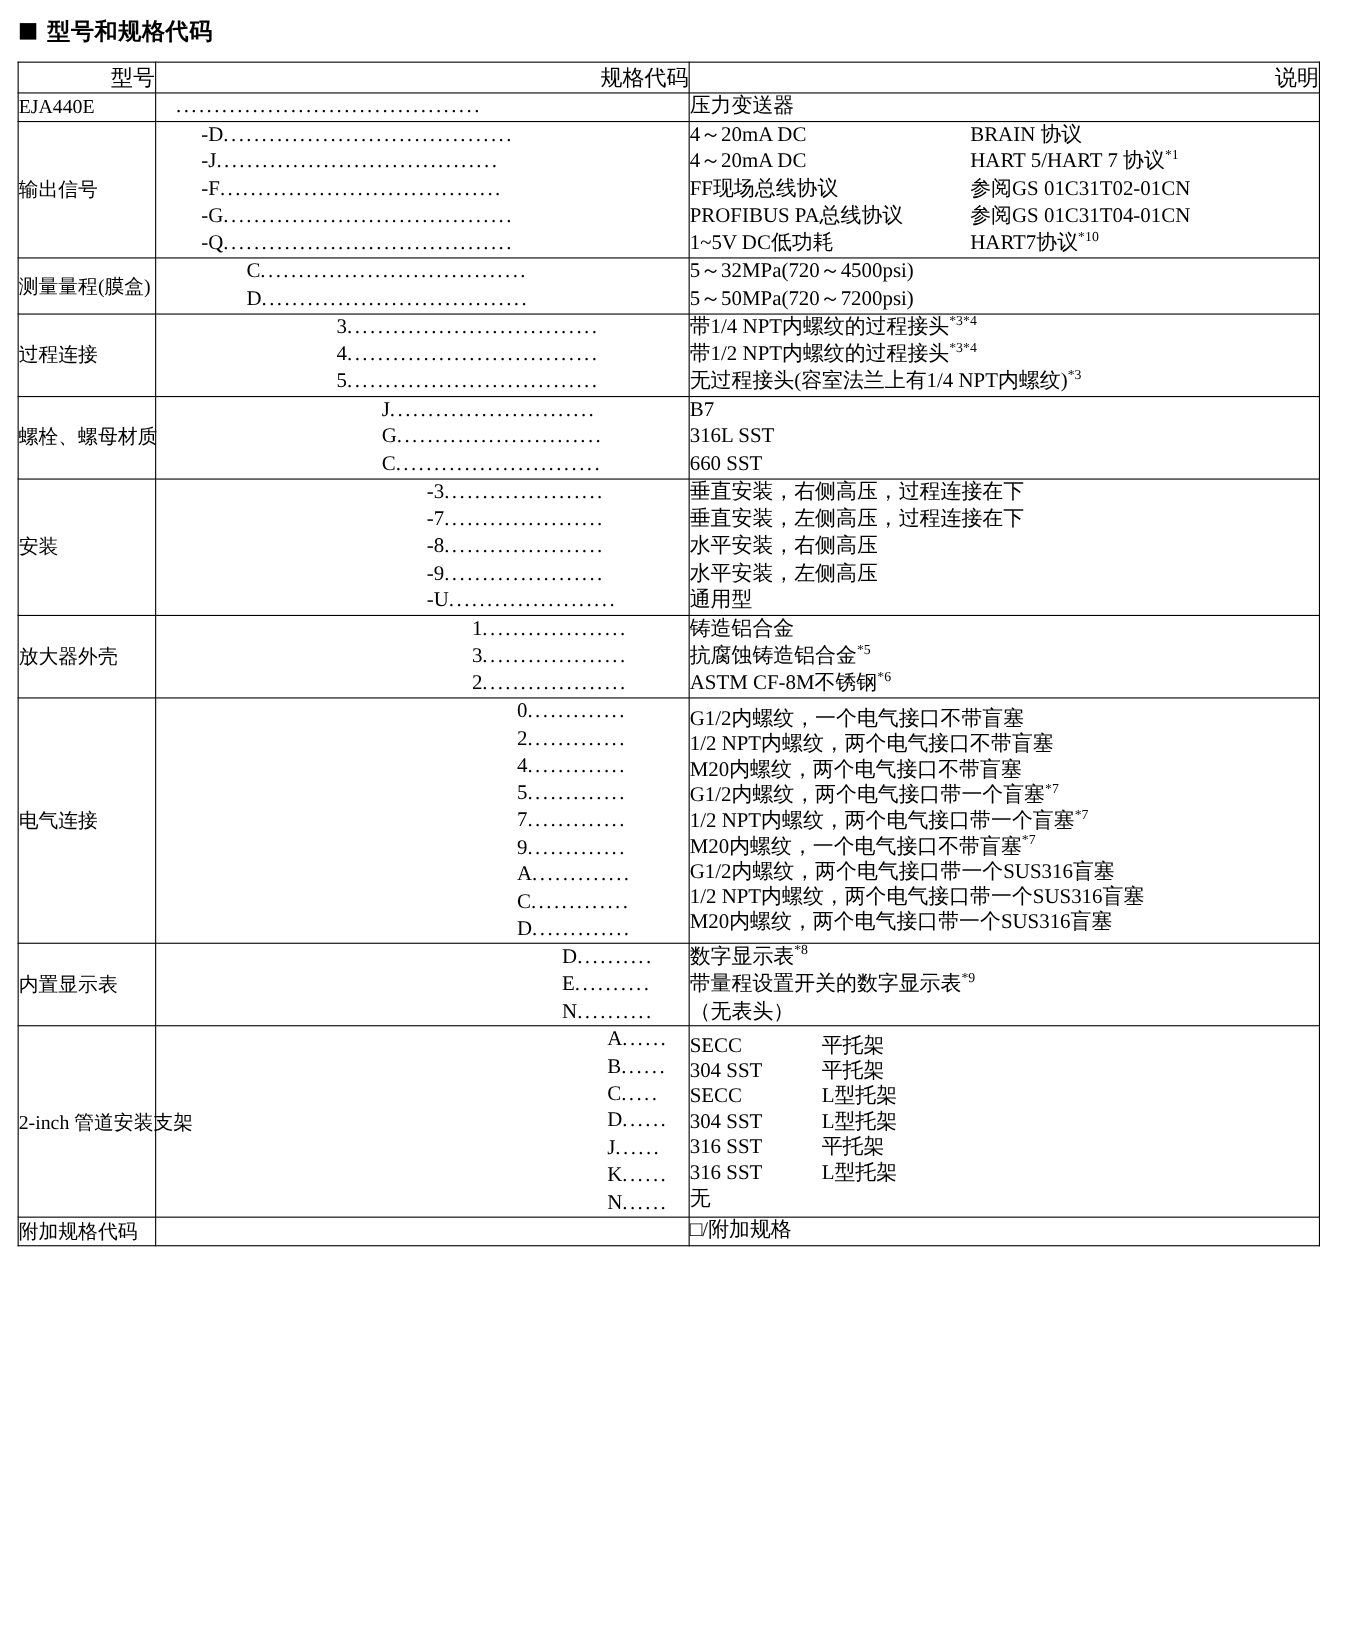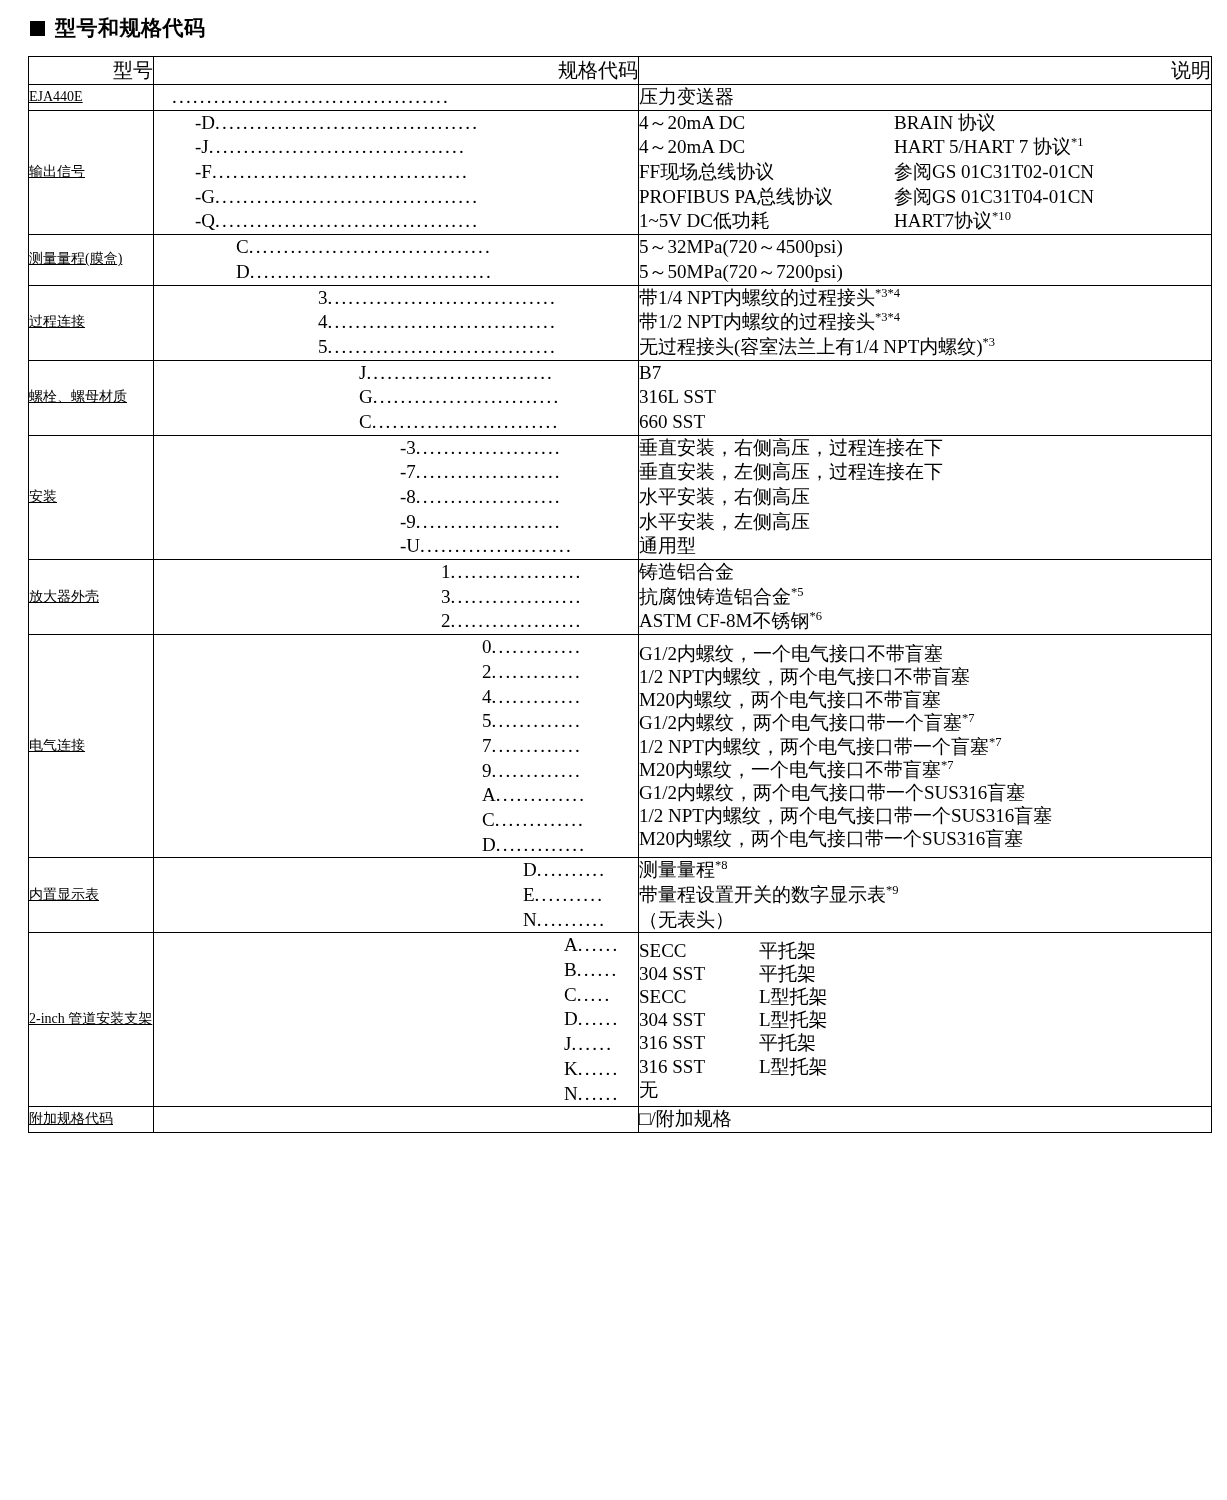--- a/index.html
+++ b/index.html
@@ -10,21 +10,21 @@
   body {
     width: 1227px;
     height: 1500px;
     font-family: "Liberation Serif", "DejaVu Serif", serif;
     color: #000000;
     position: relative;
   }
   .page {
     width: 1227px;
     box-sizing: border-box;
-    padding: 8px 22px 0 28px;
+    padding: 8px 22px 0 16px;
   }
   
   .heading {
     display: flex;
     align-items: center;
     gap: 10px;
     margin: 6px 0 14px 2px;
   }
   .heading .sq {
     width: 15px;
@@ -52,24 +52,23 @@
   }
   .hdr td {
     text-align: right;
     font-size: 20px;
     padding: 9px 0;
     font-weight: normal;
   }
   
   .name {
     padding: 6px 10px 6px 14px;
-    font-size: 14px;
+    font-size: 18px;
     line-height: 1.35;
     white-space: nowrap;
-    text-decoration: underline;
   }
   
   .codecell {
     padding: 5px 8px 5px 0;
     font-size: 19px;
     line-height: 1.30;
   }
   .codeline {
     white-space: nowrap;
     font-family: "Liberation Serif", serif;
@@ -238,21 +237,21 @@
           </td>
         </tr>
         <tr>
           <td class="name">内置显示表</td>
           <td class="codecell" style="padding-left: 369px;">
             <div class="codeline"><span class="lbl">D</span><span class="dots">..........</span></div>
             <div class="codeline"><span class="lbl">E</span><span class="dots">..........</span></div>
             <div class="codeline"><span class="lbl">N</span><span class="dots">..........</span></div>
           </td>
           <td class="desc">
-            <div class="row"><span class="c1">测量量程</span><sup>*8</sup></div>
+            <div class="row"><span class="c1">数字显示表</span><sup>*8</sup></div>
             <div class="row"><span class="c1">带量程设置开关的数字显示表</span><sup>*9</sup></div>
             <div class="row"><span class="c1">（无表头）</span></div>
           </td>
         </tr>
         <tr>
           <td class="name">2-inch 管道安装支架</td>
           <td class="codecell" style="padding-left: 410px;">
             <div class="codeline"><span class="lbl">A</span><span class="dots">......</span></div>
             <div class="codeline"><span class="lbl">B</span><span class="dots">......</span></div>
             <div class="codeline"><span class="lbl">C </span><span class="dots">.....</span></div>

